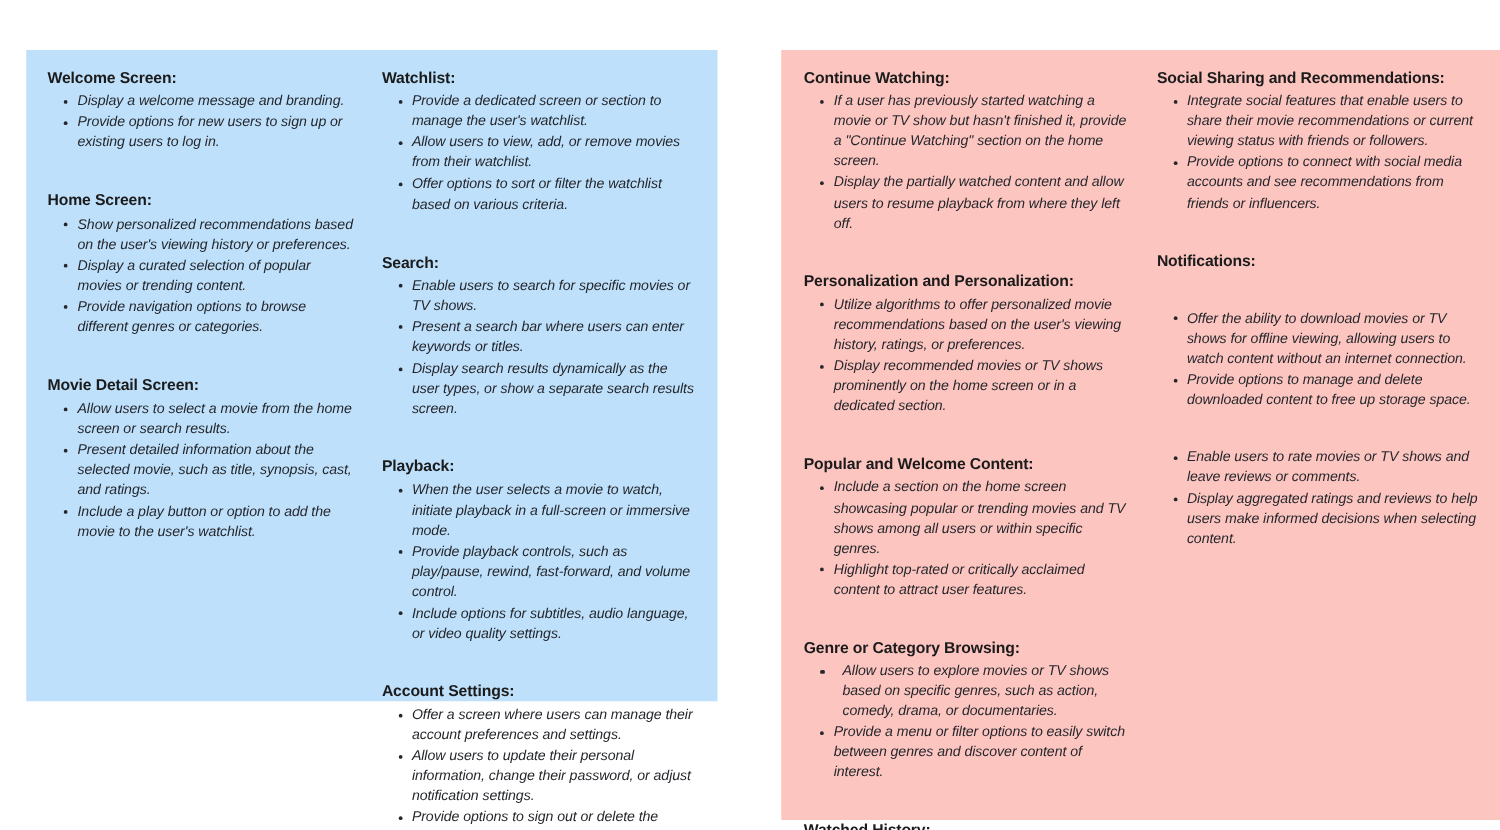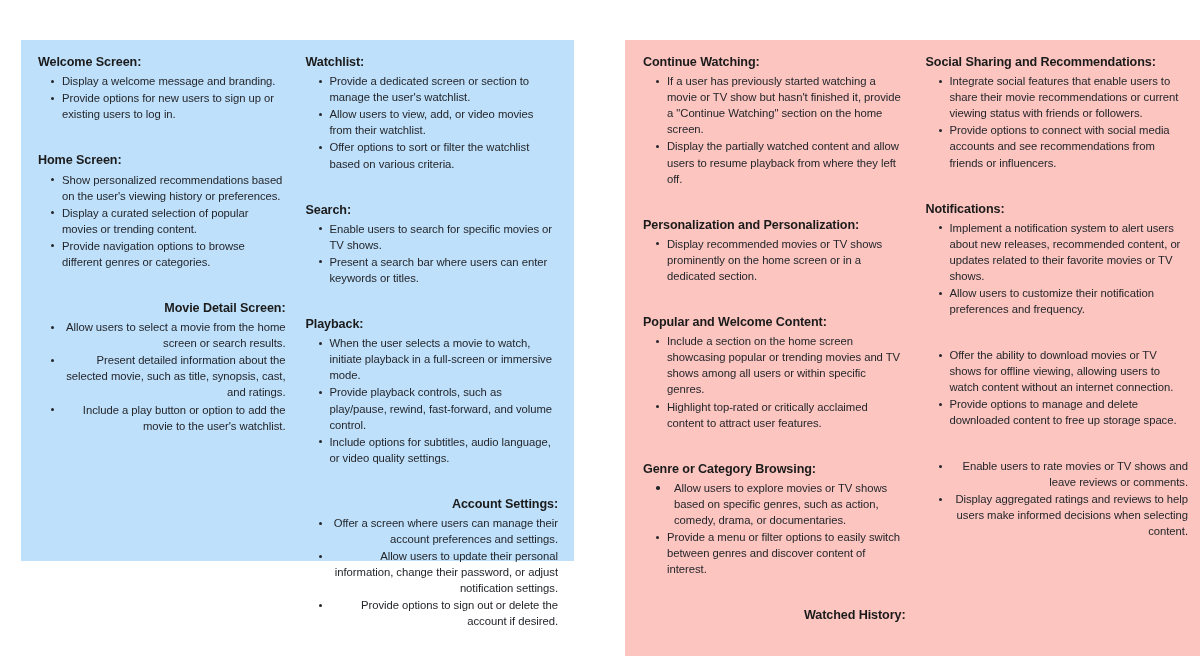--- a/index.html
+++ b/index.html
@@ -59,21 +59,21 @@
 
   #panel-pink .column {
     width: 50%;
     padding-right: 10px;
   }
   #panel-pink .column:last-child { padding-left: 10px; padding-right: 0; }
 
   .section {
     margin-bottom: 30px;
   }
-  .section:last-child { margin-bottom: 0; text-align: right; }
+  .section:last-child { margin-bottom: 0; }
 
   .section-heading {
     font-size: 12.6px;
     font-weight: bold;
     color: #1b1b1b;
     letter-spacing: -0.1px;
     line-height: 1.3;
     margin: 0 0 3px 0;
   }
 
@@ -83,20 +83,21 @@
     list-style: none;
   }
 
   .bullets li {
     position: relative;
     font-size: 11.3px;
     line-height: 1.42;
     color: #24262b;
     margin: 0 0 1px 0;
     letter-spacing: -0.05px;
+    font-style: italic;
   }
 
   .bullets li::before {
     content: "";
     position: absolute;
     left: -11px;
     top: 6.5px;
     width: 3px;
     height: 3px;
     background: #24262b;
@@ -140,29 +141,30 @@
             <li>Present detailed information about the selected movie, such as title, synopsis, cast, and ratings.</li>
             <li>Include a play button or option to add the movie to the user's watchlist.</li>
           </ul>
         </div>
       </div>
       <div class="column">
         <div class="section">
           <div class="section-heading">Watchlist:</div>
           <ul class="bullets">
             <li>Provide a dedicated screen or section to manage the user's watchlist.</li>
-            <li>Allow users to view, add, or video movies from their watchlist.</li>
+            <li>Allow users to view, add, or remove movies from their watchlist.</li>
             <li>Offer options to sort or filter the watchlist based on various criteria.</li>
           </ul>
         </div>
         <div class="section">
           <div class="section-heading">Search:</div>
           <ul class="bullets">
             <li>Enable users to search for specific movies or TV shows.</li>
             <li>Present a search bar where users can enter keywords or titles.</li>
+            <li>Display search results dynamically as the user types, or show a separate search results screen.</li>
           </ul>
         </div>
         <div class="section">
           <div class="section-heading">Playback:</div>
           <ul class="bullets">
             <li>When the user selects a movie to watch, initiate playback in a full-screen or immersive mode.</li>
             <li>Provide playback controls, such as play/pause, rewind, fast-forward, and volume control.</li>
             <li>Include options for subtitles, audio language, or video quality settings.</li>
           </ul>
         </div>
@@ -181,20 +183,21 @@
         <div class="section">
           <div class="section-heading">Continue Watching:</div>
           <ul class="bullets">
             <li>If a user has previously started watching a movie or TV show but hasn't finished it, provide a "Continue Watching" section on the home screen.</li>
             <li>Display the partially watched content and allow users to resume playback from where they left off.</li>
           </ul>
         </div>
         <div class="section">
           <div class="section-heading">Personalization and Personalization:</div>
           <ul class="bullets">
+            <li>Utilize algorithms to offer personalized movie recommendations based on the user's viewing history, ratings, or preferences.</li>
             <li>Display recommended movies or TV shows prominently on the home screen or in a dedicated section.</li>
           </ul>
         </div>
         <div class="section">
           <div class="section-heading">Popular and Welcome Content:</div>
           <ul class="bullets">
             <li>Include a section on the home screen showcasing popular or trending movies and TV shows among all users or within specific genres.</li>
             <li>Highlight top-rated or critically acclaimed content to attract user features.</li>
           </ul>
         </div>
@@ -212,24 +215,20 @@
       <div class="column">
         <div class="section">
           <div class="section-heading">Social Sharing and Recommendations:</div>
           <ul class="bullets">
             <li>Integrate social features that enable users to share their movie recommendations or current viewing status with friends or followers.</li>
             <li>Provide options to connect with social media accounts and see recommendations from friends or influencers.</li>
           </ul>
         </div>
         <div class="section">
           <div class="section-heading">Notifications:</div>
-          <ul class="bullets">
-            <li>Implement a notification system to alert users about new releases, recommended content, or updates related to their favorite movies or TV shows.</li>
-            <li>Allow users to customize their notification preferences and frequency.</li>
-          </ul>
         </div>
         <div class="section">
           <ul class="bullets">
             <li>Offer the ability to download movies or TV shows for offline viewing, allowing users to watch content without an internet connection.</li>
             <li>Provide options to manage and delete downloaded content to free up storage space.</li>
           </ul>
         </div>
         <div class="section">
           <ul class="bullets">
             <li>Enable users to rate movies or TV shows and leave reviews or comments.</li>

